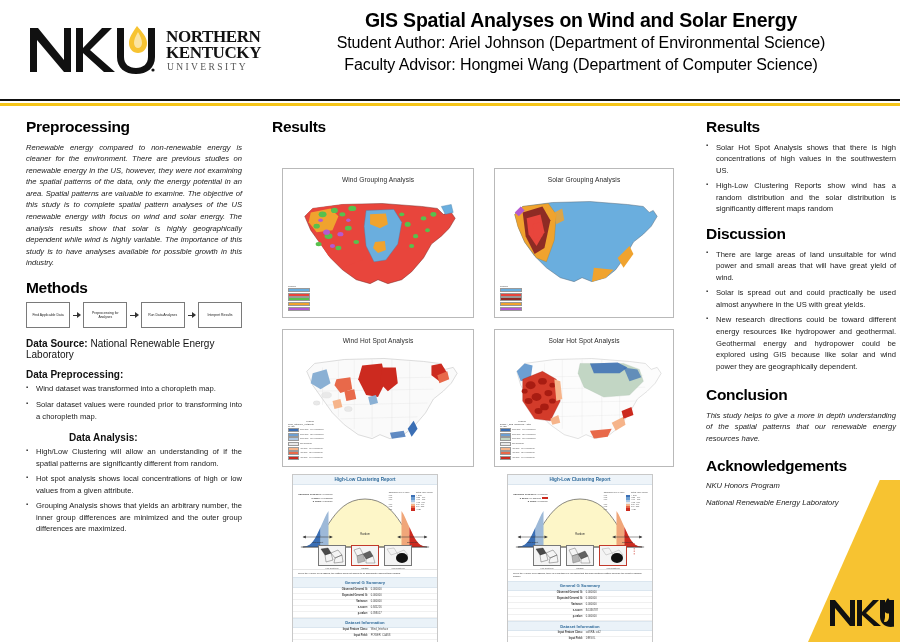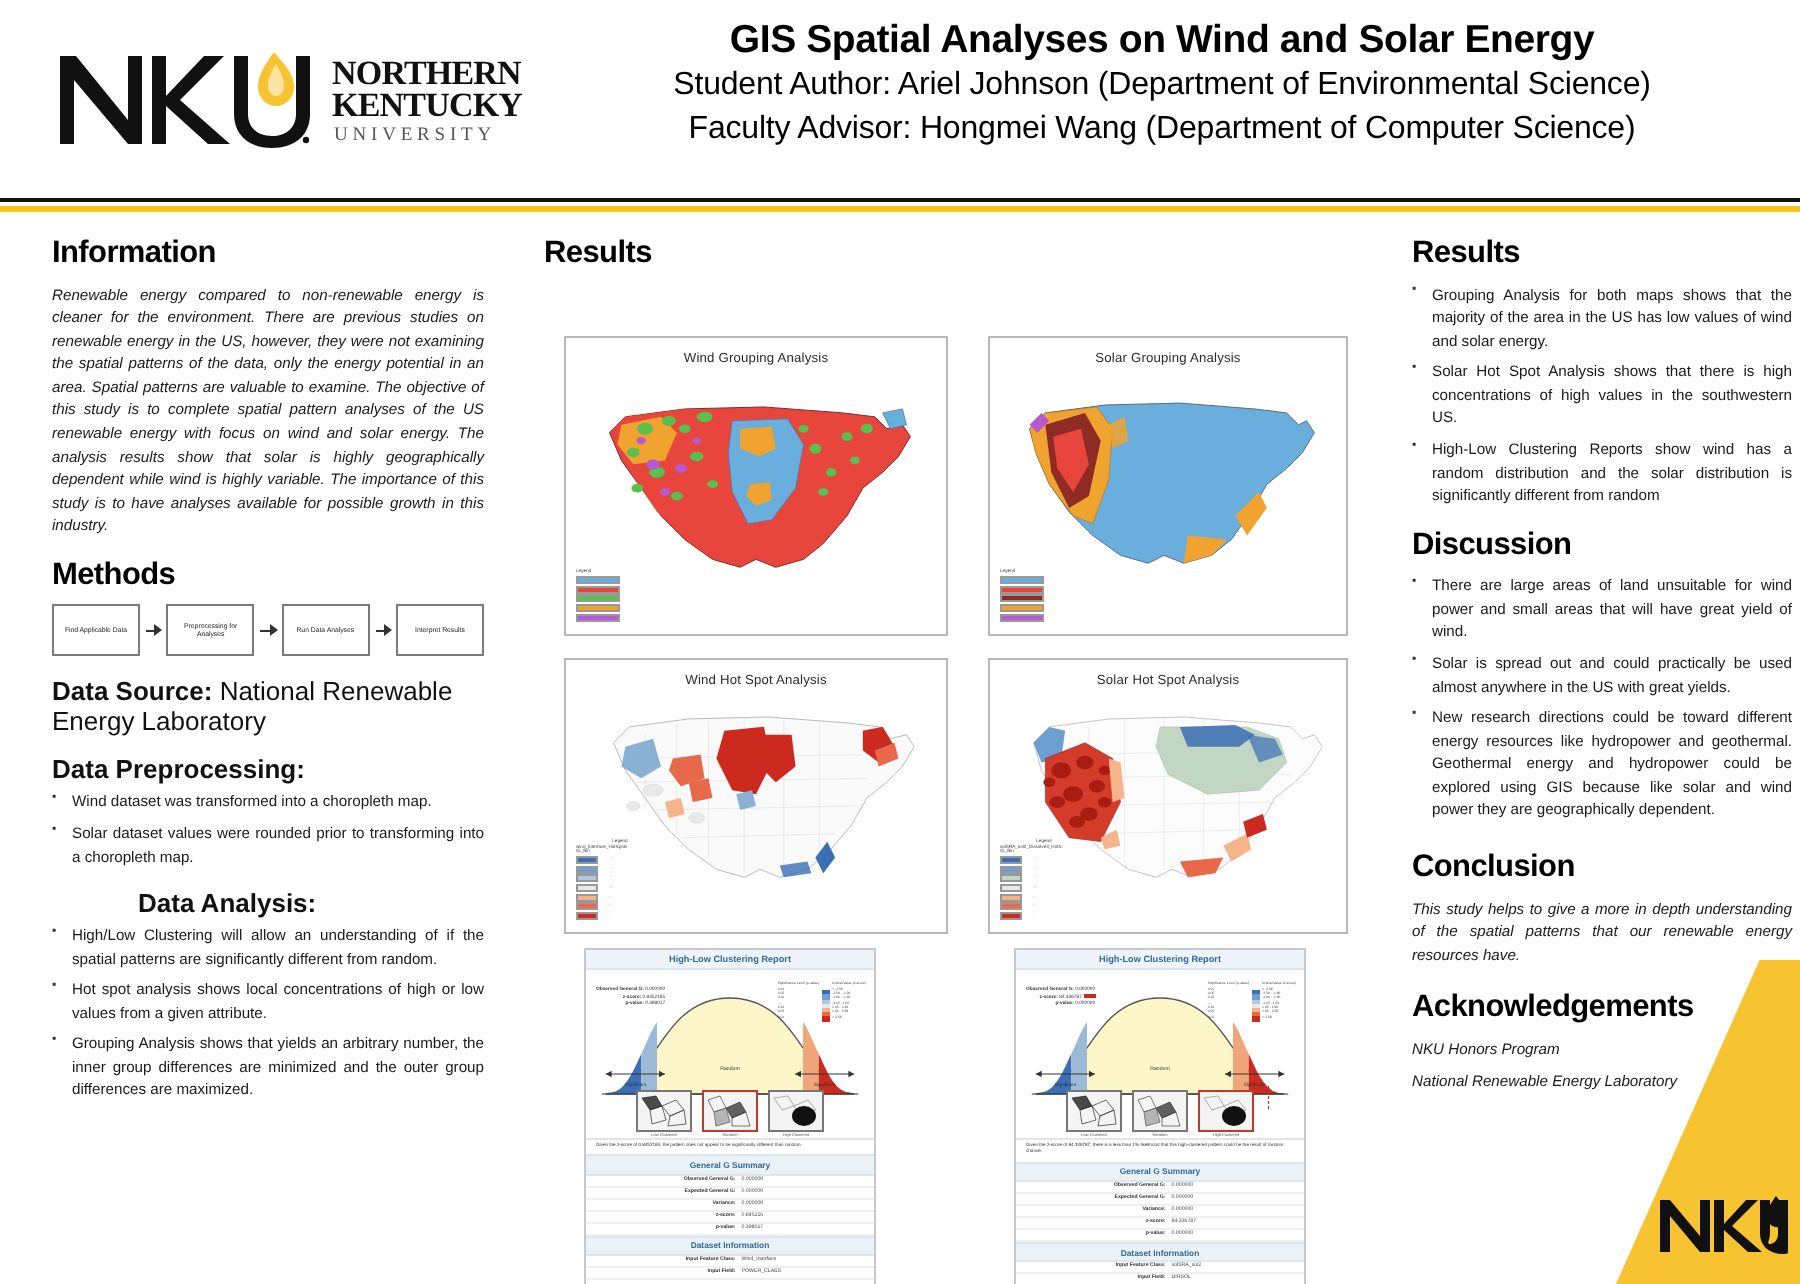--- a/index.html
+++ b/index.html
@@ -22,21 +22,21 @@
 
   
   .col{position:absolute;top:118px;}
   .col-left{left:26px;width:216px;}
   .col-mid{left:272px;width:412px;}
   .col-right{left:706px;width:190px;}
 
   h2.sec{font-size:15.5px;font-weight:bold;margin:0 0 6px 0;line-height:1.15;letter-spacing:-0.3px;}
   h2.sec.tight{margin-top:10px;}
   p.body{font-size:7.6px;line-height:1.52;text-align:justify;margin:0 0 6px 0;color:#1a1a1a;font-style:italic;}
-  .lbl{font-size:13px;font-weight:bold;margin:0 0 3px 0;color:#111;}
+  .lbl{font-size:10px;font-weight:bold;margin:0 0 3px 0;color:#111;}
   .lbl span.reg{font-weight:normal;}
   ul.bul{list-style:none;margin:0 0 6px 0;padding:0;}
   ul.bul li{position:relative;padding-left:10px;font-size:7.6px;line-height:1.52;
             text-align:justify;margin-bottom:4px;color:#1a1a1a;}
   ul.bul li:before{content:"\25AA";position:absolute;left:0;top:-0.5px;font-size:6px;color:#333;}
 
   
   .flow{display:flex;align-items:center;margin:6px 0 10px 0;}
   .fbox{width:44px;height:26px;border:1px solid #7a7a7a;display:flex;align-items:center;
         justify-content:center;text-align:center;font-size:3.4px;line-height:1.35;color:#222;
@@ -120,21 +120,21 @@
       <div class="psub">Student Author: Ariel Johnson (Department of Environmental Science)</div>
       <div class="psub">Faculty Advisor: Hongmei Wang (Department of Computer Science)</div>
     </div>
 
     <div class="rule-black"></div>
     <div class="rule-gold"></div>
   </div>
 
   <div class="col col-left">
 
-    <h2 class="sec">Information</h2>
+    <h2 class="sec">Preprocessing</h2>
     <p class="body">Renewable energy compared to non-renewable energy is cleaner for the environment. There are previous studies on renewable energy in the US, however, they were not examining the spatial patterns of the data, only the energy potential in an area. Spatial patterns are valuable to examine. The objective of this study is to complete spatial pattern analyses of the US renewable energy with focus on wind and solar energy. The analysis results show that solar is highly geographically dependent while wind is highly variable. The importance of this study is to have analyses available for possible growth in this industry.</p>
 
     <h2 class="sec tight">Methods</h2>
 
     <div class="flow">
       <div class="fbox">Find Applicable Data</div>
       <div class="farrow"></div>
       <div class="fbox">Preprocessing for Analyses</div>
       <div class="farrow"></div>
       <div class="fbox">Run Data Analyses</div>
@@ -679,23 +679,22 @@
             <span class="v">DIRSOL</span>
           </div>
       </div>
 
     </div>
   </div>
 
   <div class="col col-right">
     <h2 class="sec">Results</h2>
     <ul class="bul">
-      <li>Grouping Analysis for both maps shows that the majority of the area in the US has low values of wind and solar energy.</li>
       <li>Solar Hot Spot Analysis shows that there is high concentrations of high values in the southwestern US.</li>
-      <li>High-Low Clustering Reports show wind has a random distribution and the solar distribution is significantly different from random</li>
+      <li>High-Low Clustering Reports show wind has a random distribution and the solar distribution is significantly different maps random</li>
     </ul>
 
     <h2 class="sec tight">Discussion</h2>
     <ul class="bul">
       <li>There are large areas of land unsuitable for wind power and small areas that will have great yield of wind.</li>
       <li>Solar is spread out and could practically be used almost anywhere in the US with great yields.</li>
       <li>New research directions could be toward different energy resources like hydropower and geothermal. Geothermal energy and hydropower could be explored using GIS because like solar and wind power they are geographically dependent.</li>
     </ul>
 
     <h2 class="sec tight" style="margin-top:14px;">Conclusion</h2>

